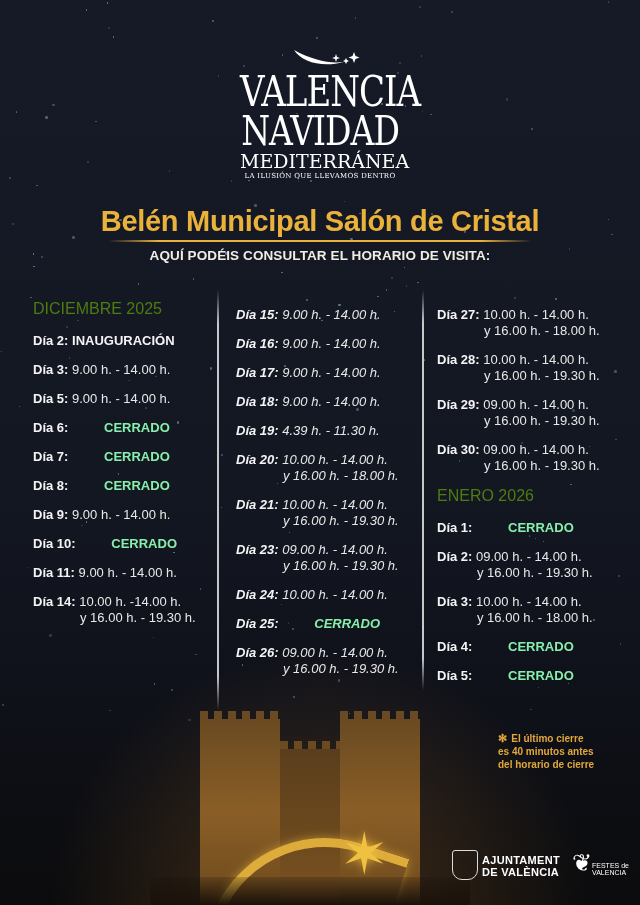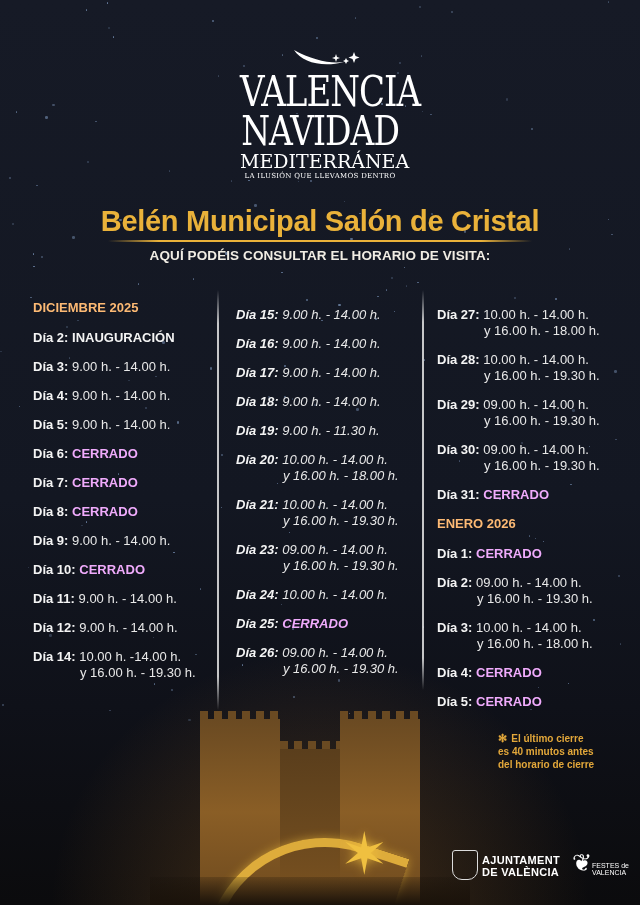--- a/index.html
+++ b/index.html
@@ -29,25 +29,25 @@
 
   
   .col { position:absolute; top:300px; }
   .col1 { left:33px; width:180px; }
   .col2 { left:236px; width:180px; top:307px; }
   .col3 { left:437px; width:190px; top:307px; }
   .divider { position:absolute; top:290px; width:2px; height:420px; background:linear-gradient(180deg, rgba(220,220,220,0.0), rgba(230,230,230,0.85) 8%, rgba(230,230,230,0.85) 92%, rgba(230,230,230,0)); }
   .div1 { left:217px; }
   .div2 { left:422px; height:400px; }
 
-  .month { font-weight:bold; font-size:13px; color:#fdba74; margin-bottom:15px; }
+  .month { font-weight:normal; font-size:16px; color:#4d7c0f; margin-bottom:15px; }
   .entry { font-size:13px; line-height:16px; margin-bottom:13px; white-space:nowrap; }
   .entry .d { font-weight:bold; color:#f4f4f4; }
   .entry .t { color:#e8e8e8; }
-  .entry .c { color:#f0abfc; font-weight:bold; }
+  .entry .c { color:#86efac; font-weight:bold;margin-left:32px; }
   .entry .t2 { display:block; color:#e8e8e8; }
   .col2 .entry { margin-bottom:13px;font-style:italic; }
   .col3 .entry { margin-bottom:13px; }
   .col3 .month { margin-top:12px; }
 
   .note { position:absolute; left:498px; top:732px; font-weight:bold; font-size:10px; line-height:13px; color:#e2a73a; }
   .note .ast { color:#e2a73a; margin-right:4px; font-size:11px; }
 
   
   .scene { position:absolute; left:150px; top:705px; width:320px; height:200px; }
@@ -231,56 +231,53 @@
 <div class="subtitle">AQUÍ PODÉIS CONSULTAR EL HORARIO DE VISITA:</div>
 
 <div class="divider div1"></div>
 <div class="divider div2"></div>
 
 <div class="col col1">
   <div class="month">DICIEMBRE 2025</div>
   <div id="c1">
       <div class="entry"><span class="d">Día 2:</span> <span class="d">INAUGURACIÓN</span></div>
       <div class="entry"><span class="d">Día 3:</span> <span class="t">9.00 h. - 14.00 h.</span></div>
-      <div class="entry"><span class="d">Día 4:</span> <span class="t">9.00 h. - 14.00 h.</span></div>
       <div class="entry"><span class="d">Día 5:</span> <span class="t">9.00 h. - 14.00 h.</span></div>
       <div class="entry"><span class="d">Día 6:</span> <span class="c">CERRADO</span></div>
       <div class="entry"><span class="d">Día 7:</span> <span class="c">CERRADO</span></div>
       <div class="entry"><span class="d">Día 8:</span> <span class="c">CERRADO</span></div>
       <div class="entry"><span class="d">Día 9:</span> <span class="t">9.00 h. - 14.00 h.</span></div>
       <div class="entry"><span class="d">Día 10:</span> <span class="c">CERRADO</span></div>
       <div class="entry"><span class="d">Día 11:</span> <span class="t">9.00 h.  - 14.00 h.</span></div>
-      <div class="entry"><span class="d">Día 12:</span> <span class="t">9.00 h. - 14.00 h.</span></div>
       <div class="entry"><span class="d">Día 14:</span> <span class="t">10.00 h. -14.00 h.</span><span class="t2" style="padding-left: 47px;">y 16.00 h. - 19.30 h.</span></div>
     </div>
 </div>
 
 <div class="col col2">
   <div id="c2">
       <div class="entry"><span class="d">Día 15:</span> <span class="t">9.00 h. - 14.00 h.</span></div>
       <div class="entry"><span class="d">Día 16:</span> <span class="t">9.00 h. - 14.00 h.</span></div>
       <div class="entry"><span class="d">Día 17:</span> <span class="t">9.00 h. - 14.00 h.</span></div>
       <div class="entry"><span class="d">Día 18:</span> <span class="t">9.00 h. - 14.00 h.</span></div>
-      <div class="entry"><span class="d">Día 19:</span> <span class="t">9.00 h. - 11.30 h.</span></div>
+      <div class="entry"><span class="d">Día 19:</span> <span class="t">4.39 h. - 11.30 h.</span></div>
       <div class="entry"><span class="d">Día 20:</span> <span class="t">10.00 h. - 14.00 h.</span><span class="t2" style="padding-left: 47px;">y 16.00 h. - 18.00 h.</span></div>
       <div class="entry"><span class="d">Día 21:</span> <span class="t">10.00 h. - 14.00 h.</span><span class="t2" style="padding-left: 47px;">y 16.00 h. - 19.30 h.</span></div>
       <div class="entry"><span class="d">Día 23:</span> <span class="t">09.00 h. - 14.00 h.</span><span class="t2" style="padding-left: 47px;">y 16.00 h. - 19.30 h.</span></div>
       <div class="entry"><span class="d">Día 24:</span> <span class="t">10.00 h. - 14.00 h.</span></div>
       <div class="entry"><span class="d">Día 25:</span> <span class="c">CERRADO</span></div>
       <div class="entry"><span class="d">Día 26:</span> <span class="t">09.00 h. - 14.00 h.</span><span class="t2" style="padding-left: 47px;">y 16.00 h. - 19.30 h.</span></div>
     </div>
 </div>
 
 <div class="col col3">
   <div id="c3">
       <div class="entry"><span class="d">Día 27:</span> <span class="t">10.00 h. - 14.00 h.</span><span class="t2" style="padding-left: 47px;">y 16.00 h. - 18.00 h.</span></div>
       <div class="entry"><span class="d">Día 28:</span> <span class="t">10.00 h. - 14.00 h.</span><span class="t2" style="padding-left: 47px;">y 16.00 h. - 19.30 h.</span></div>
       <div class="entry"><span class="d">Día 29:</span> <span class="t">09.00 h. - 14.00 h.</span><span class="t2" style="padding-left: 47px;">y 16.00 h. - 19.30 h.</span></div>
       <div class="entry"><span class="d">Día 30:</span> <span class="t">09.00 h. - 14.00 h.</span><span class="t2" style="padding-left: 47px;">y 16.00 h. - 19.30 h.</span></div>
-      <div class="entry"><span class="d">Día 31:</span> <span class="c">CERRADO</span></div>
     </div>
   <div class="month">ENERO 2026</div>
   <div id="c3b">
       <div class="entry"><span class="d">Día 1:</span> <span class="c">CERRADO</span></div>
       <div class="entry"><span class="d">Día 2:</span> <span class="t">09.00 h. - 14.00 h.</span><span class="t2" style="padding-left: 40px;">y 16.00 h. - 19.30 h.</span></div>
       <div class="entry"><span class="d">Día 3:</span> <span class="t">10.00 h. - 14.00 h.</span><span class="t2" style="padding-left: 40px;">y 16.00 h. - 18.00 h.</span></div>
       <div class="entry"><span class="d">Día 4:</span> <span class="c">CERRADO</span></div>
       <div class="entry"><span class="d">Día 5:</span> <span class="c">CERRADO</span></div>
     </div>
 </div>

